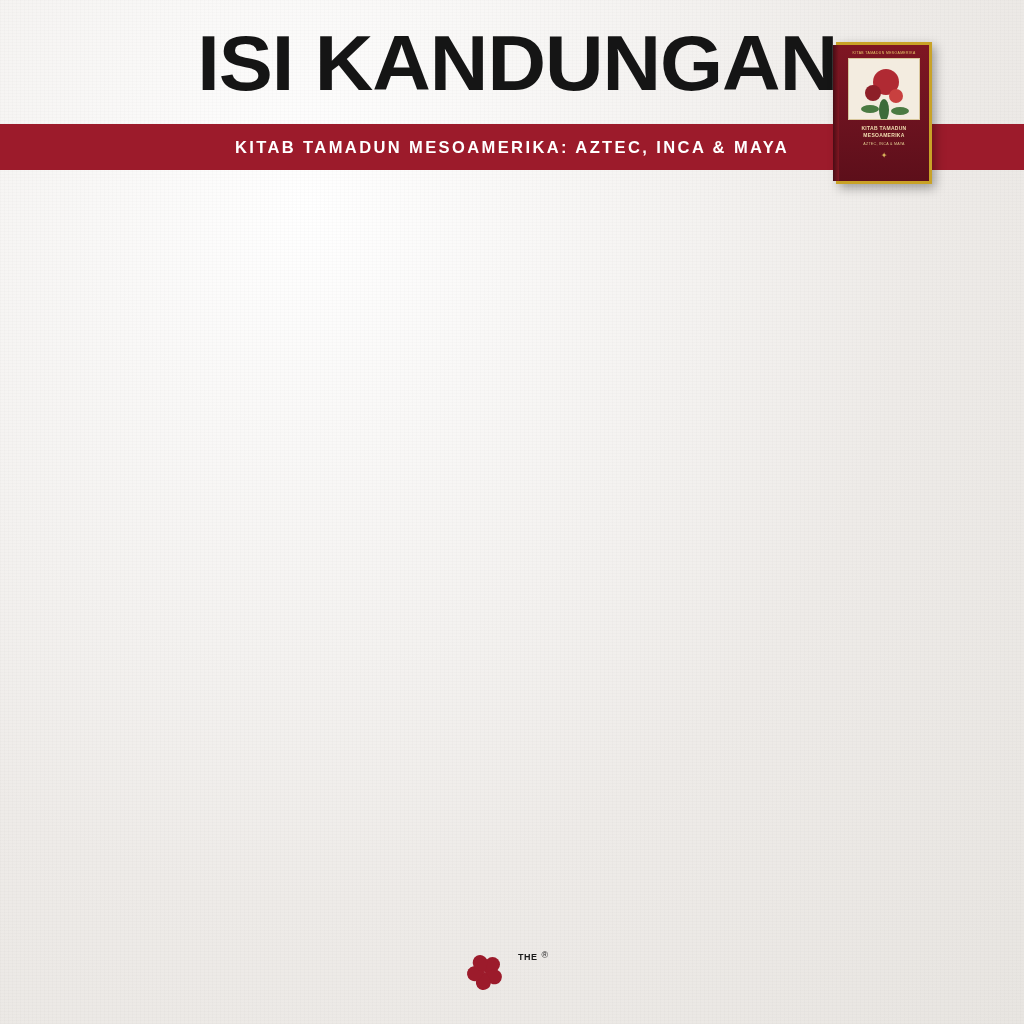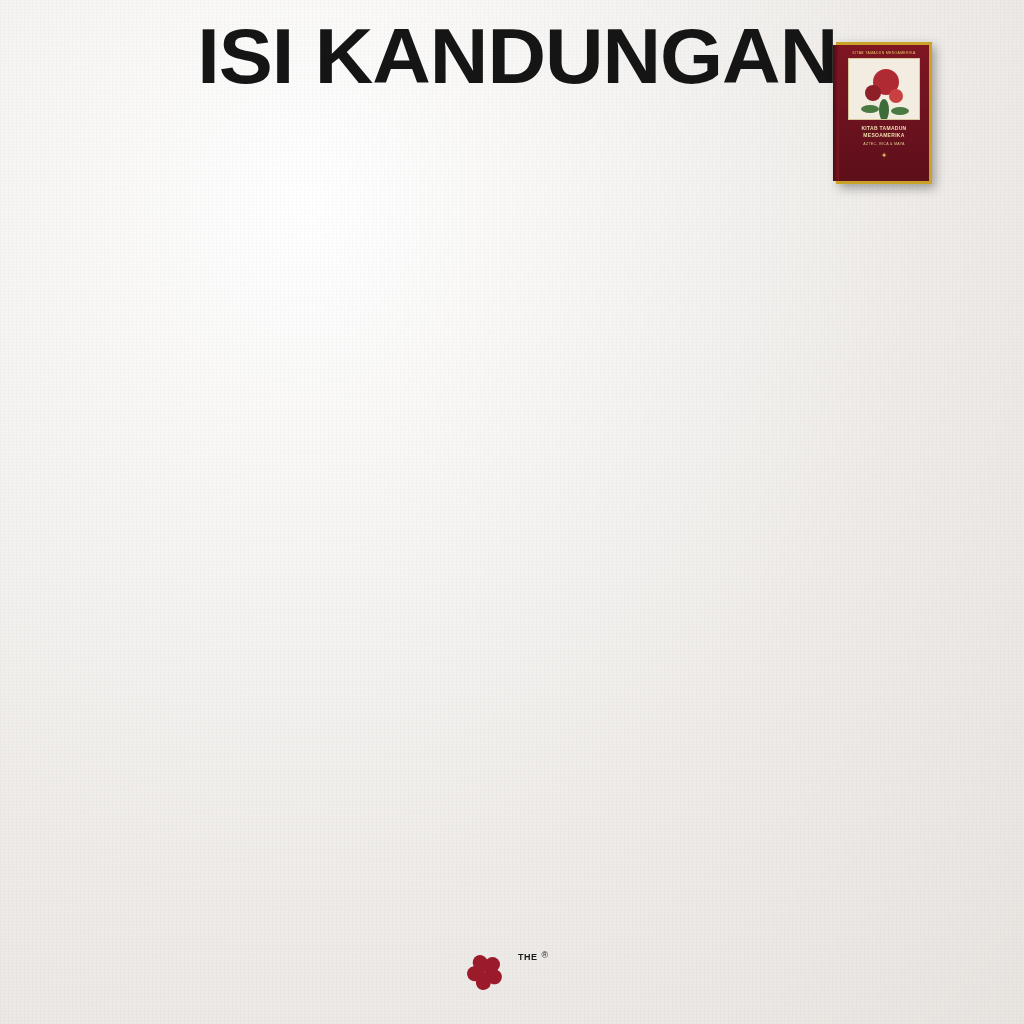--- a/index.html
+++ b/index.html
@@ -29,21 +29,21 @@
 
   .page {
     position: relative;
     width: 1024px;
     height: 1024px;
   }
 
   
   .header {
     position: relative;
-    padding-top: 17px;
+    padding-top: 24px;
   }
 
   .title {
     font-size: 78px;
     font-weight: 800;
     letter-spacing: -1px;
     color: #151515;
     text-align: center;
     line-height: 1;
     padding-left: 10px;
@@ -230,20 +230,23 @@
   }
 </style>
 </head>
 <body>
 
 <div class="page">
   <div class="paper-texture"></div>
 
   <div class="header">
     <div class="title">ISI KANDUNGAN</div>
+    <div class="subtitle-bar">
+      <div class="subtitle-text">KITAB TAMADUN MESOAMERIKA: AZTEC, INCA &amp; MAYA</div>
+    </div>
   </div>
 
   <div class="book">
     <div class="book-top">KITAB TAMADUN MESOAMERIKA</div>
     <div class="book-art">
       <div class="leaf" style="width:26px;height:26px;background:#b02a33;left:24px;top:10px;"></div>
       <div class="leaf" style="width:16px;height:16px;background:#8d1f28;left:16px;top:26px;"></div>
       <div class="leaf" style="width:14px;height:14px;background:#c8403f;left:40px;top:30px;"></div>
       <div class="leaf" style="width:10px;height:22px;background:#3d6b3a;left:30px;top:40px;border-radius:50%;"></div>
       <div class="leaf" style="width:18px;height:8px;background:#4a7a42;left:12px;top:46px;"></div>

